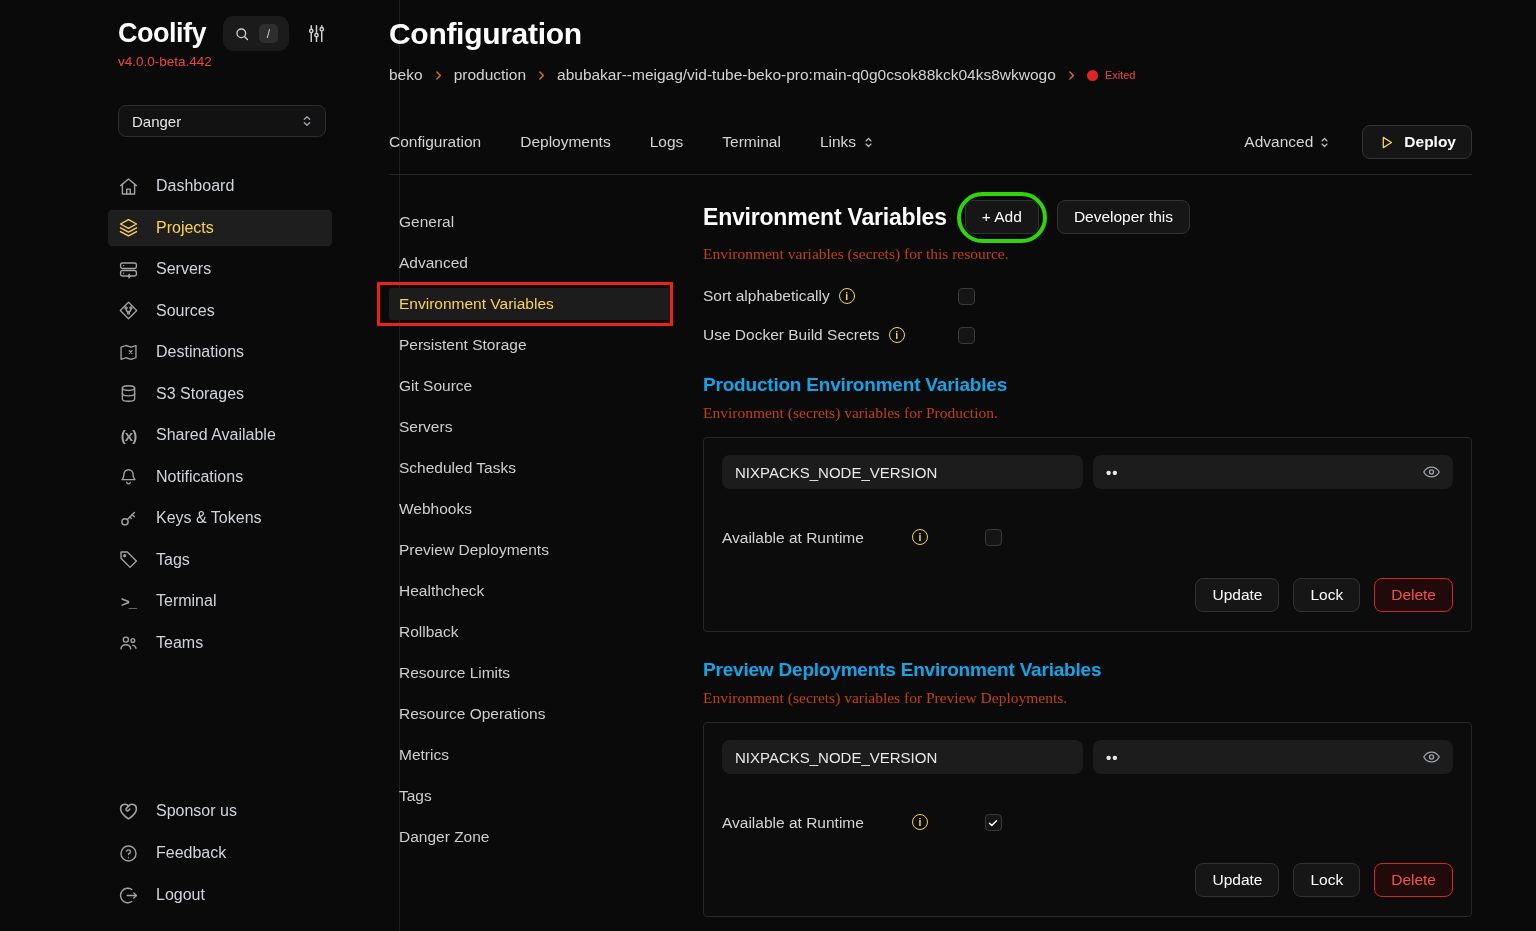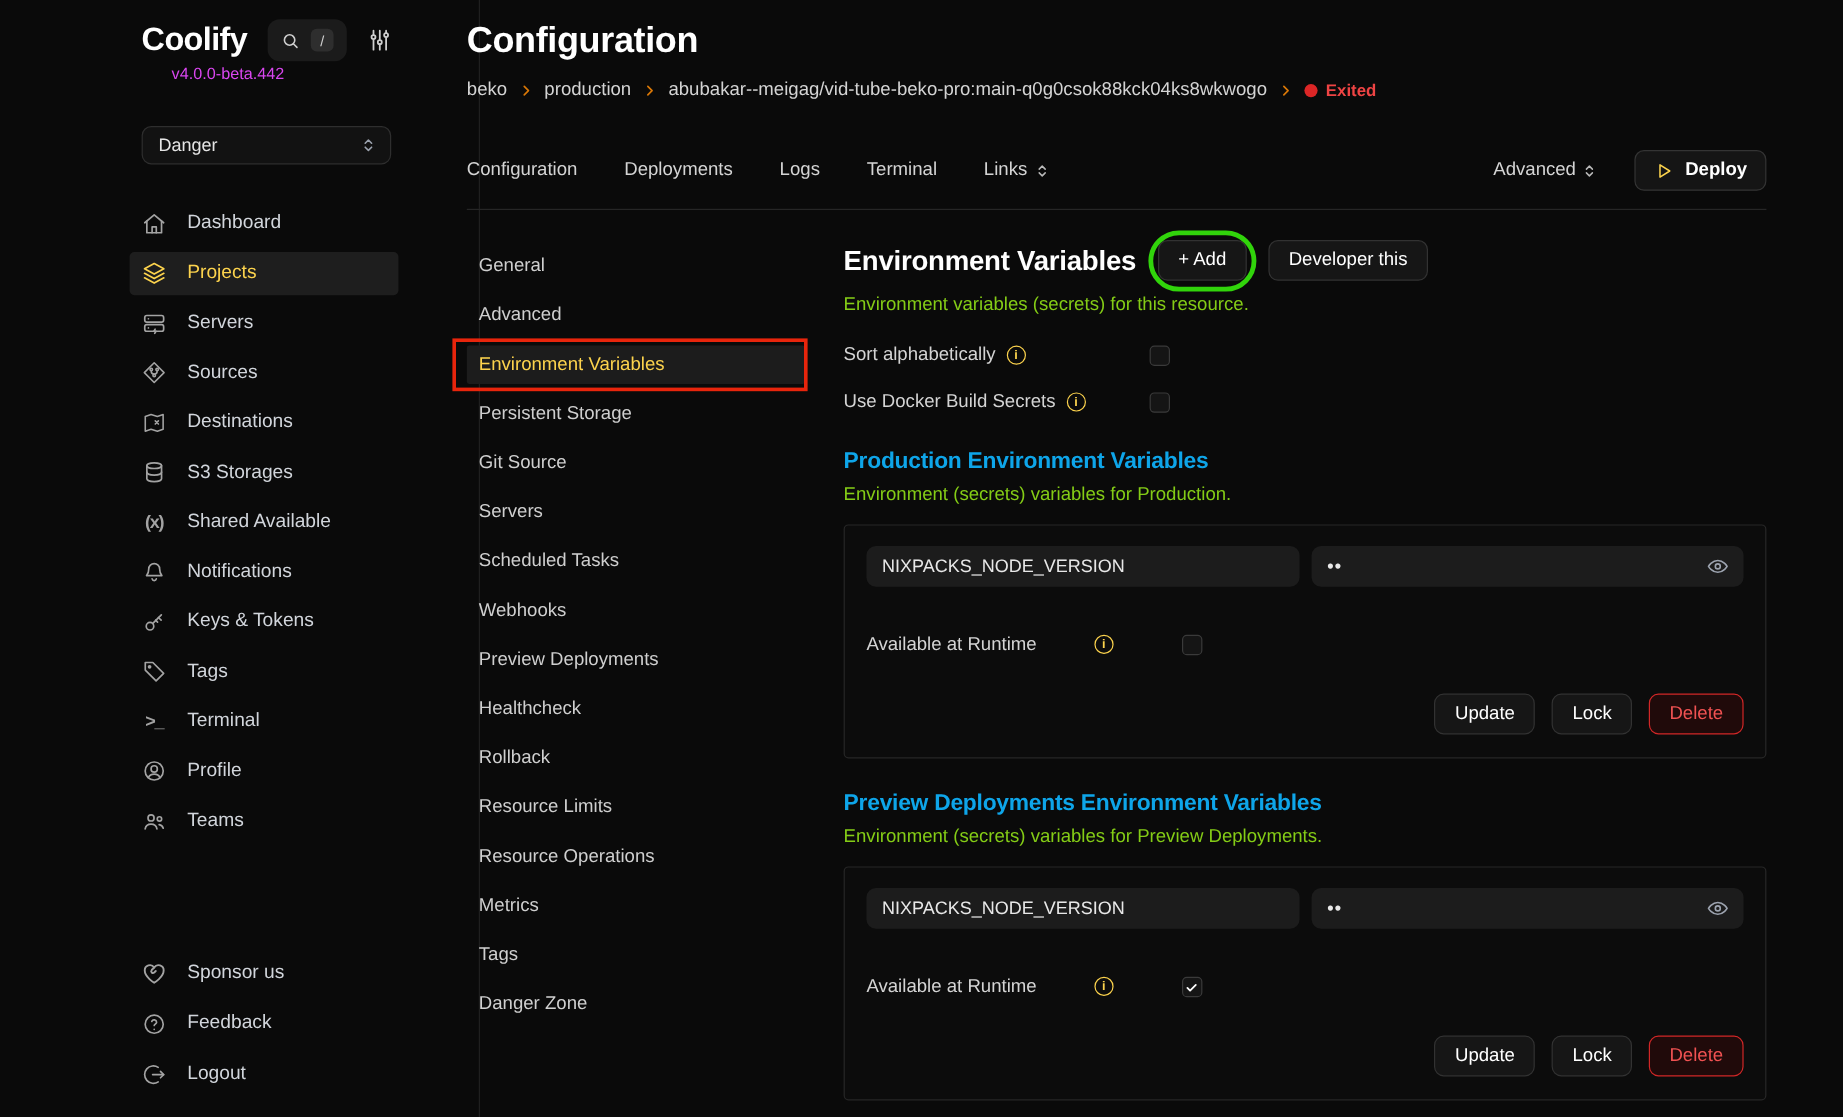--- a/index.html
+++ b/index.html
@@ -22,21 +22,21 @@
   .logo { font-size:27px; font-weight:700; color:#fff; letter-spacing:-0.5px; }
   .search-pill {
     display:flex; align-items:center; gap:9px; background:#1b1b1b;
     border-radius:10px; padding:8px 11px; cursor:pointer;
   }
   .search-pill .kbd {
     background:#2e2e2e; color:#cfcfcf; border-radius:5px; font-size:12px;
     width:19px; height:19px; display:flex; align-items:center; justify-content:center;
   }
   .sliders-btn { color:#cfcfcf; cursor:pointer; }
-  .version { color:#d946ef; font-size:13.5px; margin-top:3px;margin-left:25px; }
+  .version { color:#ef4444; font-size:13.5px; margin-top:3px; }
 
   .team-select {
     margin-top:36px; width:208px; height:32px; background:#121212;
     border:1px solid #2e2e2e; border-radius:8px; color:#e5e5e5;
     display:flex; align-items:center; justify-content:space-between;
     padding:0 10px 0 13px; font-size:15px; cursor:pointer;
   }
 
   .nav { margin-top:31px; }
   .nav-item {
@@ -53,21 +53,21 @@
   .heart { color:#f22f8f; }
 
   
   .main { position:absolute; left:352px; top:0; width:1184px; height:931px; padding:0 64px 0 37px; }
   .page-title { color:#fff; font-size:30px; font-weight:700; margin-top:17px; letter-spacing:-0.3px; }
   .breadcrumb { display:flex; align-items:center; gap:9px; margin-top:15px; font-size:15.5px; color:#d4d4d4; }
   .crumb { cursor:pointer; }
   .crumb-sep { color:#d97706; display:flex; }
   .status { display:flex; align-items:center; gap:7px; }
   .status-dot { width:11px; height:11px; border-radius:50%; background:#dc2626; }
-  .status-label { color:#ef4444; font-weight:700; font-size:14px; }
+  .status-label { color:#ef4444; font-weight:400; font-size:11px; }
 
   .tabs-row { display:flex; align-items:center; margin-top:41px; height:34px; }
   .tab { color:#d4d4d4; margin-right:39px; cursor:pointer; display:flex; align-items:center; gap:5px; }
   .tabs-right { margin-left:auto; display:flex; align-items:center; gap:30px; }
   .advanced-toggle { display:flex; align-items:center; gap:4px; color:#d4d4d4; cursor:pointer; }
   .deploy-btn {
     display:flex; align-items:center; gap:9px; background:#151515;
     border:1px solid #343434; border-radius:8px; padding:6px 15px;
     color:#fff; font-size:15.5px; font-weight:600; cursor:pointer; height:34px;
   }
@@ -93,21 +93,21 @@
   .h2 { color:#fff; font-size:23px; font-weight:700; letter-spacing:-0.2px; }
   .btn {
     background:#161616; border:1px solid #323232; border-radius:8px;
     color:#fff; font-size:15.5px; padding:7px 16px; cursor:pointer; white-space:nowrap;
   }
   .add-wrap { position:relative; }
   .annotation-green {
     position:absolute; left:-8px; right:-8px; top:-8px; bottom:-9px;
     border:4px solid #31d40b; border-radius:27px; pointer-events:none;
   }
-  .muted { color:#84cc16; font-size:15.5px; }
+  .muted { color:#c2410c; font-size:15.5px;font-family:Liberation Serif, serif; }
   .panel-sub { margin-top:11px; }
 
   .toggles { margin-top:21px; }
   .toggle-row { position:relative; display:flex; align-items:center; height:24px; margin-bottom:15px; }
   .toggle-label { color:#d4d4d4; }
   .info-icon {
     width:16px; height:16px; border:1.4px solid #fcd34d; border-radius:50%;
     color:#fcd34d; font-size:10.5px; display:inline-flex; align-items:center;
     justify-content:center; margin-left:9px; font-weight:700; cursor:pointer;
   }
@@ -274,30 +274,20 @@
           <svg viewBox="0 0 24 24" fill="none" stroke="currentColor" stroke-width="1.6" stroke-linecap="round" stroke-linejoin="round">
             <path d="M3.5 3.5h7.2L21 13.8l-7.2 7.2L3.5 10.7V3.5z"></path>
             <circle cx="7.6" cy="7.6" r="1" fill="currentColor"></circle>
           </svg>
         </span>
       <span>Tags</span>
     </div>
     <div class="nav-item">
       <span class="glyph-icon">&gt;_</span>
       <span>Terminal</span>
-    </div>
-    <div class="nav-item">
-      <span class="icon">
-          <svg viewBox="0 0 24 24" fill="none" stroke="currentColor" stroke-width="1.6" stroke-linecap="round">
-            <circle cx="12" cy="12" r="8.6"></circle>
-            <circle cx="12" cy="10" r="3"></circle>
-            <path d="M6.4 18.4c1.1-2.4 3.1-3.4 5.6-3.4s4.5 1 5.6 3.4"></path>
-          </svg>
-        </span>
-      <span>Profile</span>
     </div>
     <div class="nav-item">
       <span class="icon">
           <svg viewBox="0 0 24 24" fill="none" stroke="currentColor" stroke-width="1.6" stroke-linecap="round" stroke-linejoin="round">
             <circle cx="9" cy="8.7" r="2.9"></circle>
             <path d="M3.4 19.2c.5-3 2.6-4.6 5.6-4.6s5.1 1.6 5.6 4.6"></path>
             <circle cx="17" cy="9.7" r="2.1"></circle>
             <path d="M16.7 15c2 .3 3.3 1.6 3.9 3.5"></path>
           </svg>
         </span>

